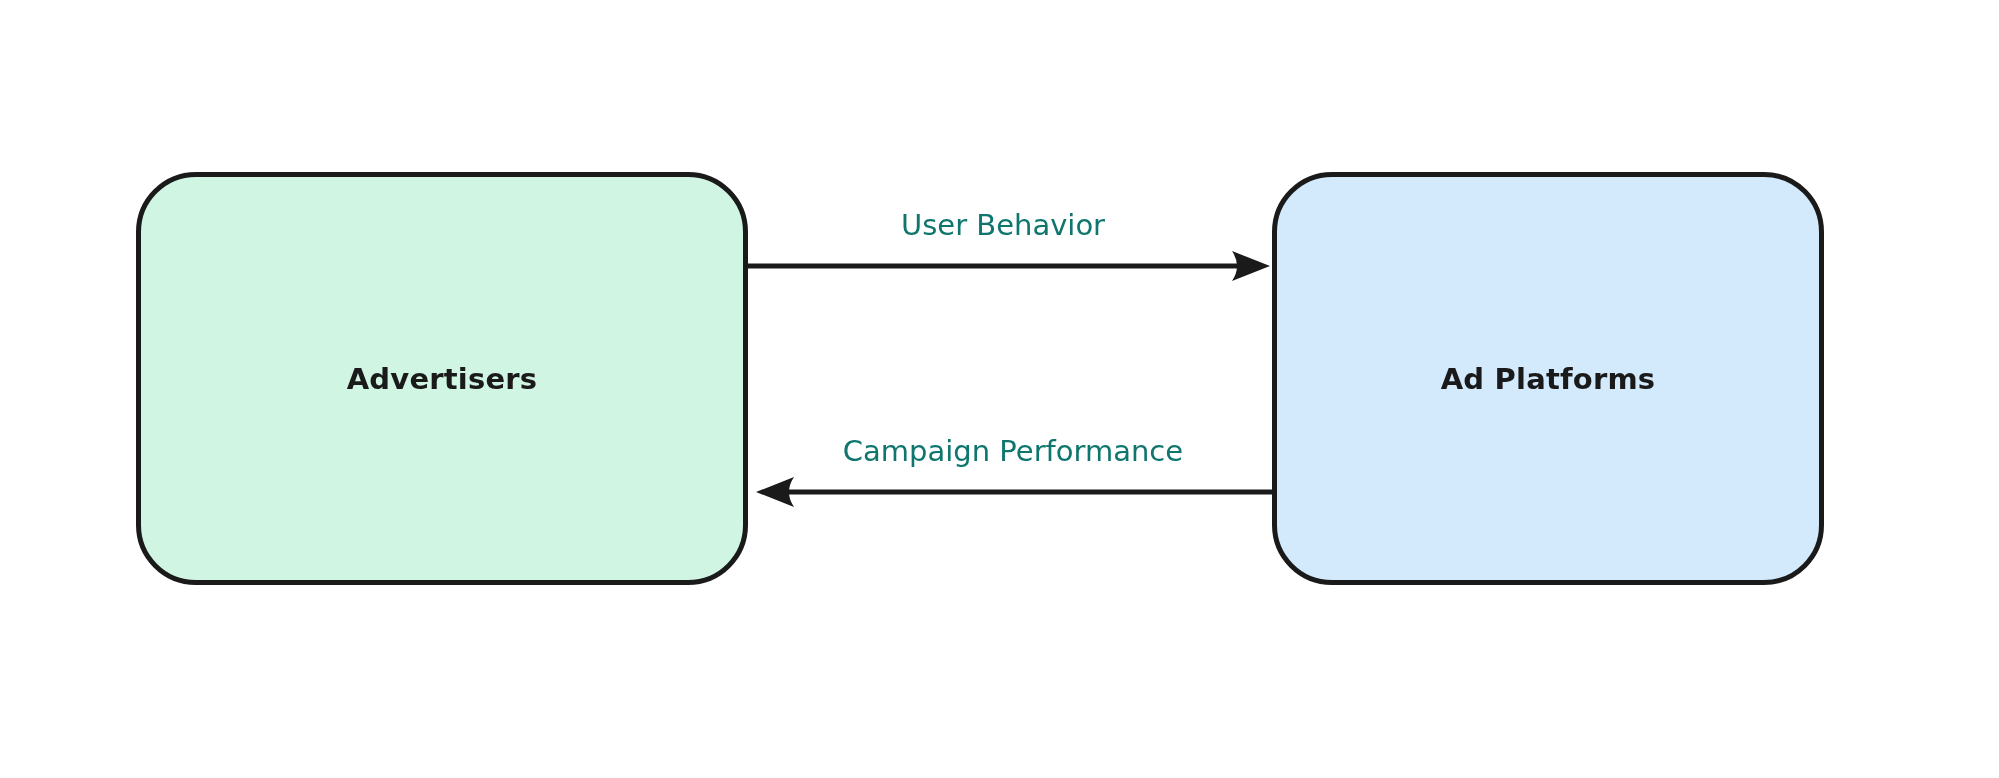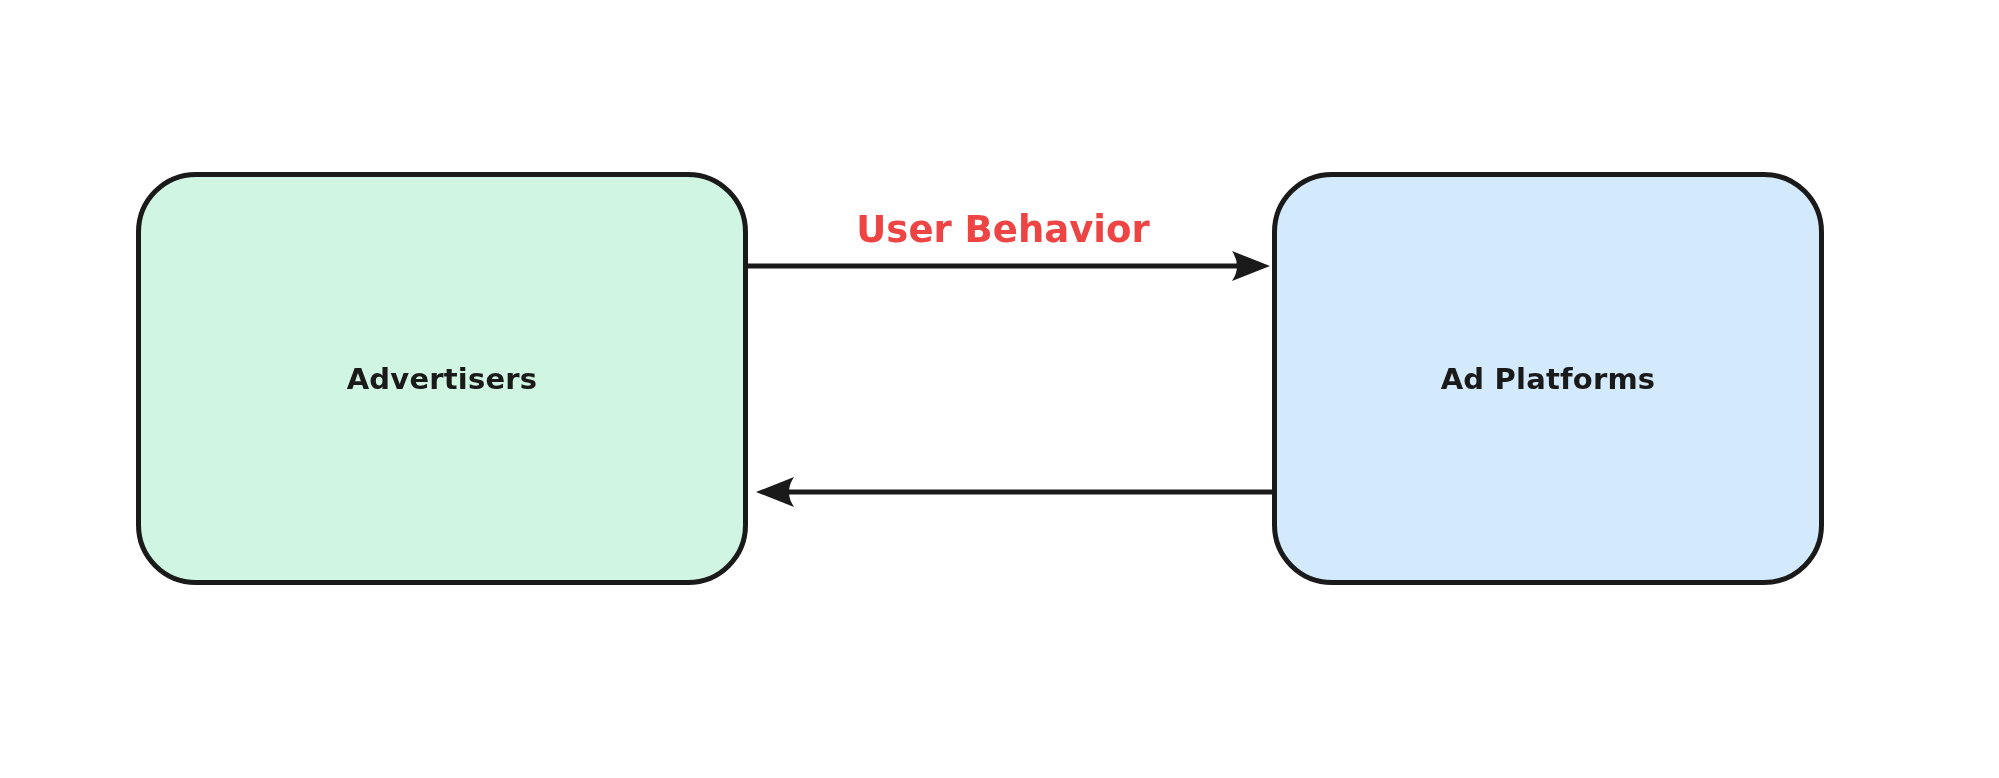--- a/index.html
+++ b/index.html
@@ -55,23 +55,23 @@
   .edge-line {
     stroke: #1a1a1a;
     stroke-width: 5px;
   }
   .edge-head {
     fill: #1a1a1a;
     stroke: none;
   }
   .edge-label {
     position: absolute;
-    font-size: 37px;
-    font-weight: 700;
-    color: #ef4444;
+    font-size: 29px;
+    font-weight: 400;
+    color: #0f766e;
     white-space: nowrap;
     transform: translateX(-50%);
   }
   .edge-label-top {
     left: 1003px;
     top: 208px;
   }
   .edge-label-bottom {
     left: 1013px;
     top: 434px;
@@ -98,14 +98,15 @@
     </g>
 
     <g>
       <line class="edge-line" x1="1272" y1="492" x2="786" y2="492"></line>
       <path class="edge-head" d="M 756 492 L 794 477 Q 784 492 794 507 Z"></path>
     </g>
   </svg>
 
   <div class="edge-label edge-label-top">User Behavior</div>
 
+  <div class="edge-label edge-label-bottom">Campaign Performance</div>
 
 </div>
 
 </body></html>

